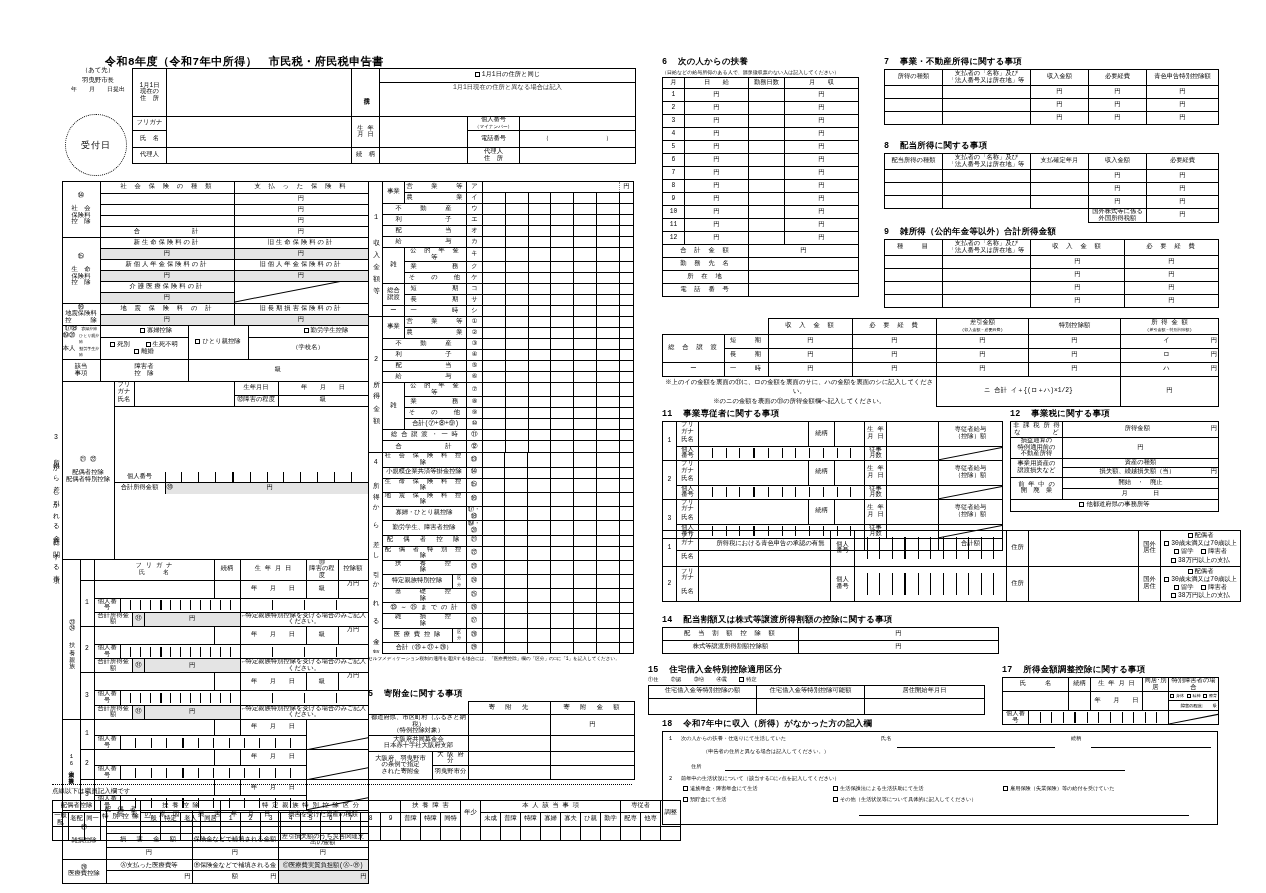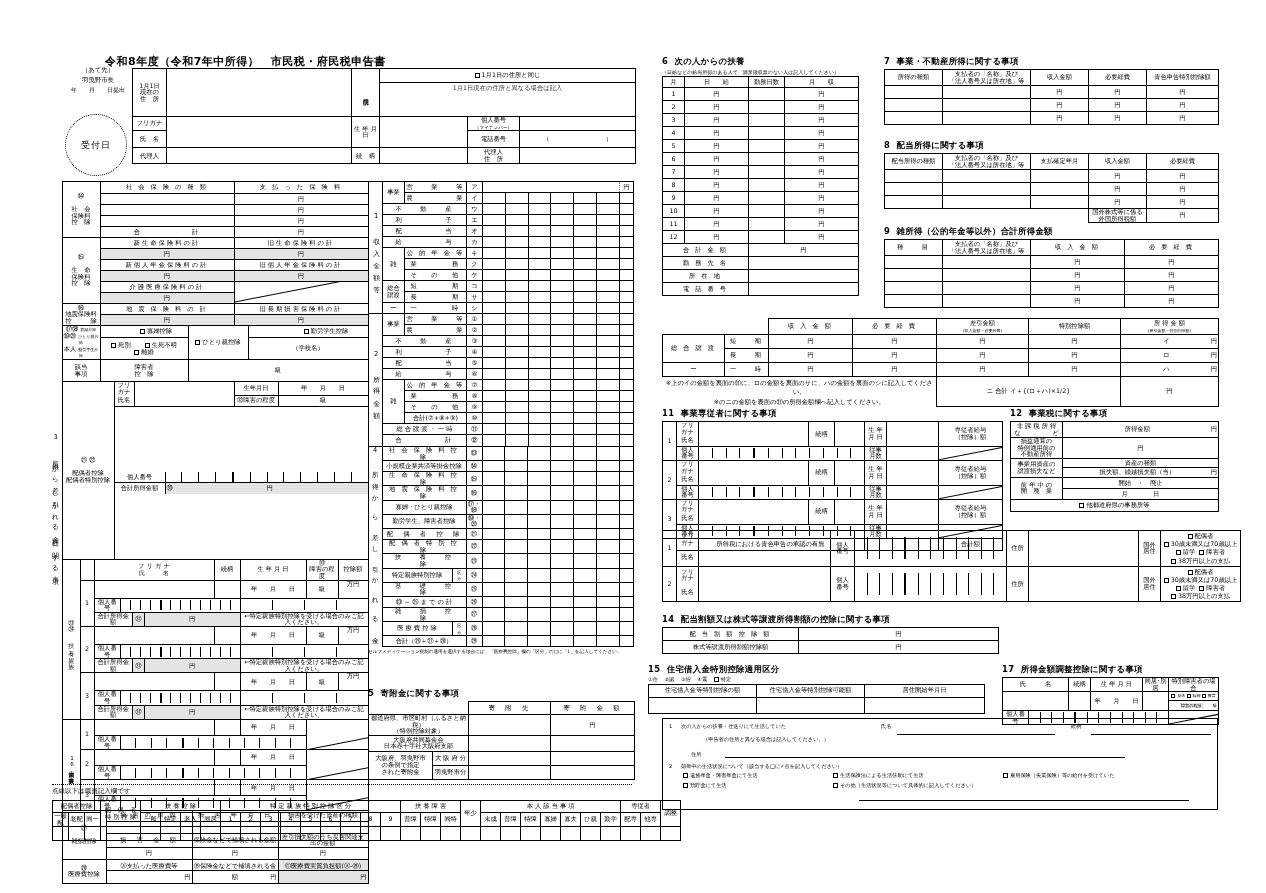--- a/index.html
+++ b/index.html
@@ -5,21 +5,21 @@
   * { box-sizing: border-box; }
   html, body { margin:0; padding:0; }
   body {
     width: 1266px; height: 893px;
     background: #ffffff;
     font-family: "DejaVu Sans", "Liberation Sans", sans-serif;
     color: #000;
     font-size: 7px;
     overflow: hidden;
   }
-  #sheet { position: relative; width:1266px; height:893px; }
+  #sheet { position: relative; width:1266px; height:893px;font-family:Liberation Mono, monospace; }
   .b  { border-bottom: 1px solid #000; }
   .box { border: 1px solid #000; }
   .box2 { border: 1.6px solid #000; }
 
   table { border-collapse: collapse; width:100%; table-layout: fixed; }
   table.g td, table.g th {
     border: 1px solid #000;
     font-weight: normal;
     font-size: 6.3px;
     padding: 0 1px;
@@ -2039,20 +2039,21 @@
                 <i></i>
               </div>
             </td>
         <td class="diag"></td>
       </tr>
     </tbody>
       </table>
   </div>
 
   <div class="abs" style="left:662px; top:718px; width:556px;">
+    <div class="sec-title"><span>18</span>&nbsp;&nbsp;<span>令和7年中に収入（所得）がなかった方の記入欄</span></div>
     <div class="box" style="padding:5px 6px 8px 6px;">
       <div style="display:flex; align-items:flex-start;">
         <span class="tiny" style="width:12px;">1</span>
         <span class="tiny" style="width:170px;">次の人からの扶養・仕送りにて生活していた</span>
         <span class="tiny" style="width:16px; margin-left:30px;">氏名</span>
         <span style="flex:1; border-bottom:1px solid #000; height:11px;"></span>
         <span class="tiny" style="width:20px; margin-left:16px;">続柄</span>
         <span style="width:120px; border-bottom:1px solid #000; height:11px;"></span>
       </div>
       <div class="tiny" style="margin:2px 0 0 34px;">（申告者の住所と異なる場合は記入してください。）</div>

